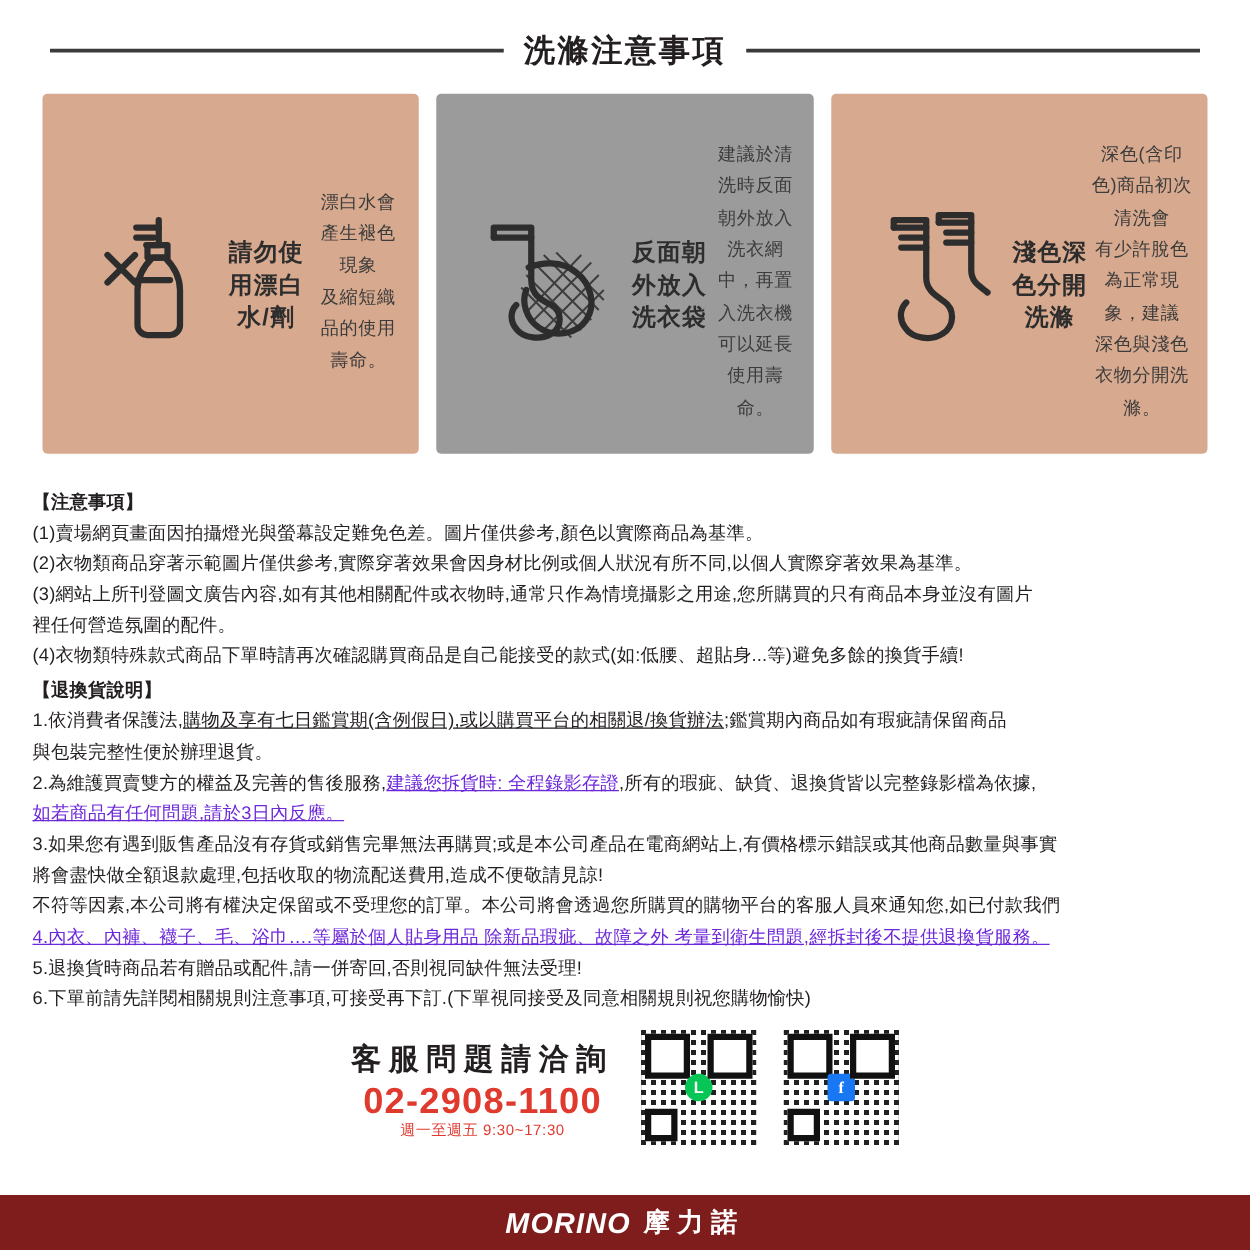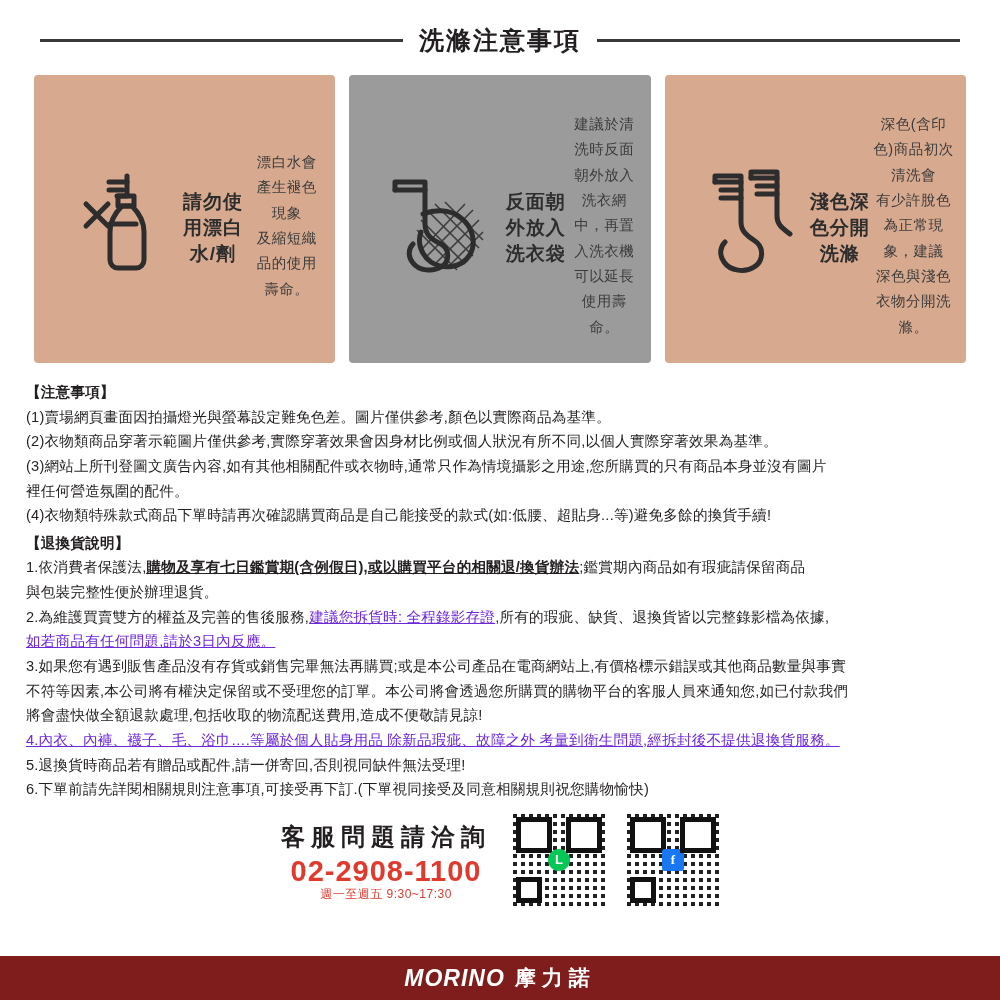--- a/index.html
+++ b/index.html
@@ -72,33 +72,33 @@
     margin-top: 10px;
     font-size: 14.5px;
     line-height: 1.75;
     text-align: center;
     letter-spacing: .5px;
     color: #3c3c3c;
   }
 
   
   .notes {
-    padding: 14px 26px 0 26px;
+    padding: 24px 26px 0 26px;
     font-size: 14.6px;
     line-height: 1.62;
     letter-spacing: .2px;
   }
   .notes .h {
     font-weight: bold;
     margin-top: 4px;
   }
   .notes p {
     margin: 0 0 1px 0;
   }
-  .u { text-decoration: underline; font-weight: bold; }
+  .u { text-decoration: underline; }
   .red-u { color: #6d28d9; text-decoration: underline; }
 
   
   .contact {
     margin-top: 12px;
     display: flex;
     justify-content: center;
     align-items: center;
     gap: 22px;
   }
@@ -272,22 +272,22 @@
       <span>1.依消費者保護法,</span><span class="u">購物及享有七日鑑賞期(含例假日),或以購買平台的相關退/換貨辦法</span><span>;鑑賞期內商品如有瑕疵請保留商品</span>
     </p>
     <p>與包裝完整性便於辦理退貨。</p>
 
     <p>
       <span>2.為維護買賣雙方的權益及完善的售後服務,</span><span class="red-u">建議您拆貨時: 全程錄影存證</span><span>,所有的瑕疵、缺貨、退換貨皆以完整錄影檔為依據,</span>
     </p>
     <p class="red-u">如若商品有任何問題,請於3日內反應。</p>
 
     <p>3.如果您有遇到販售產品沒有存貨或銷售完畢無法再購買;或是本公司產品在電商網站上,有價格標示錯誤或其他商品數量與事實</p>
+    <p>將會盡快做全額退款處理,包括收取的物流配送費用,造成不便敬請見諒!</p>
     <p>不符等因素,本公司將有權決定保留或不受理您的訂單。本公司將會透過您所購買的購物平台的客服人員來通知您,如已付款我們</p>
-    <p>將會盡快做全額退款處理,包括收取的物流配送費用,造成不便敬請見諒!</p>
 
     <p class="red-u">4.內衣、內褲、襪子、毛、浴巾….等屬於個人貼身用品 除新品瑕疵、故障之外 考量到衛生問題,經拆封後不提供退換貨服務。</p>
     <p>5.退換貨時商品若有贈品或配件,請一併寄回,否則視同缺件無法受理!</p>
     <p>6.下單前請先詳閱相關規則注意事項,可接受再下訂.(下單視同接受及同意相關規則祝您購物愉快)</p>
   </div>
 
   <div class="contact">
     <div class="contact-left">
       <div class="cs-title">客服問題請洽詢</div>
       <div class="phone">02-2908-1100</div>

